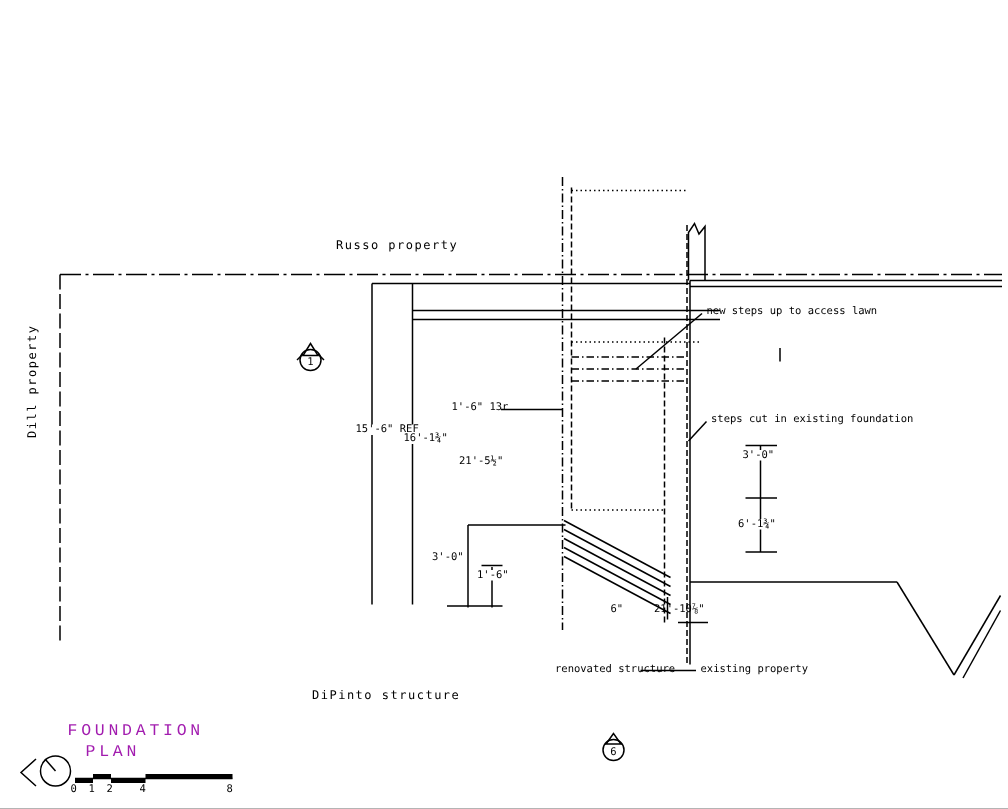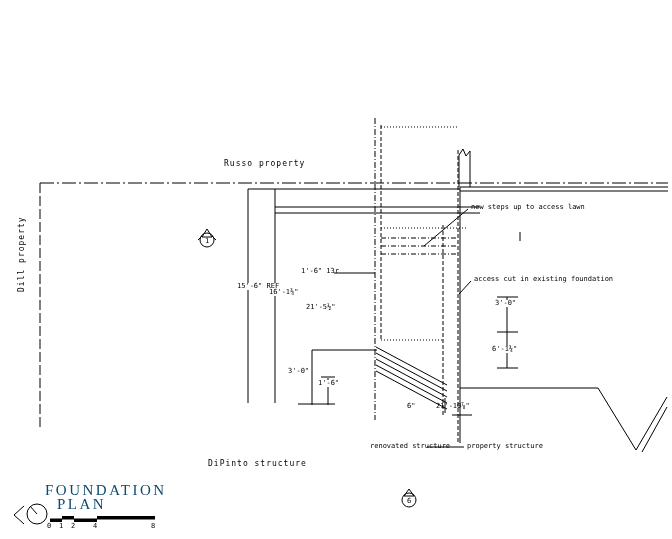--- a/index.html
+++ b/index.html
@@ -21,24 +21,24 @@
     white-space:nowrap;
   }
   .bgw { background:#fff; padding:0 1px; }
   .prop { font-size:8px; letter-spacing:1px; }
   .vert {
     transform:rotate(-90deg);
     transform-origin:0 0;
   }
   .title {
     position:absolute;
-    font-family:Liberation Serif, serif;
-    font-size:15px;
+    font-family:Liberation Mono, monospace;
+    font-size:11px;
     letter-spacing:2.5px;
-    color:#0c4a6e;
+    color:#a21caf;
     line-height:1.1;
   }
   .tick { font-size:7px; }
 </style>
 </head>
 <body>
 
 <div id="page">
 
   <svg width="672" height="539" viewBox="0 0 672 539" stroke="#000" fill="none" stroke-width="1">
@@ -139,23 +139,23 @@
       <rect x="74" y="519" width="23" height="3" fill="#000" stroke="none"></rect>
       <rect x="97" y="516" width="58" height="3" fill="#000" stroke="none"></rect>
     </g>
   </svg>
 
   <span class="lbl prop" style="left:224px; top:160px;">Russo property</span>
   <span class="lbl prop vert" style="left:18px; top:292px;">Dill property</span>
   <span class="lbl prop" style="left:208px; top:460px;">DiPinto structure</span>
 
   <span class="lbl" style="left:471px; top:204px;">new steps up to access lawn</span>
-  <span class="lbl" style="left:474px; top:276px;">access cut in existing foundation</span>
+  <span class="lbl" style="left:474px; top:276px;">steps cut in existing foundation</span>
   <span class="lbl" style="left:370px; top:443px;">renovated structure</span>
-  <span class="lbl" style="left:467px; top:443px;">property structure</span>
+  <span class="lbl" style="left:467px; top:443px;">existing property</span>
 
   <span class="lbl bgw" style="left:236px; top:283px;">15'-6" REF</span>
   <span class="lbl bgw" style="left:268px; top:289px;">16'-1¾"</span>
   <span class="lbl" style="left:301px; top:268px;">1'-6" 13r</span>
   <span class="lbl" style="left:306px; top:304px;">21'-5½"</span>
   <span class="lbl" style="left:288px; top:368px;">3'-0"</span>
   <span class="lbl bgw" style="left:317px; top:380px;">1'-6"</span>
   <span class="lbl" style="left:407px; top:403px;">6"</span>
   <span class="lbl" style="left:436px; top:403px;">21'-10⅞"</span>
   <span class="lbl bgw" style="left:494px; top:300px;">3'-0"</span>

